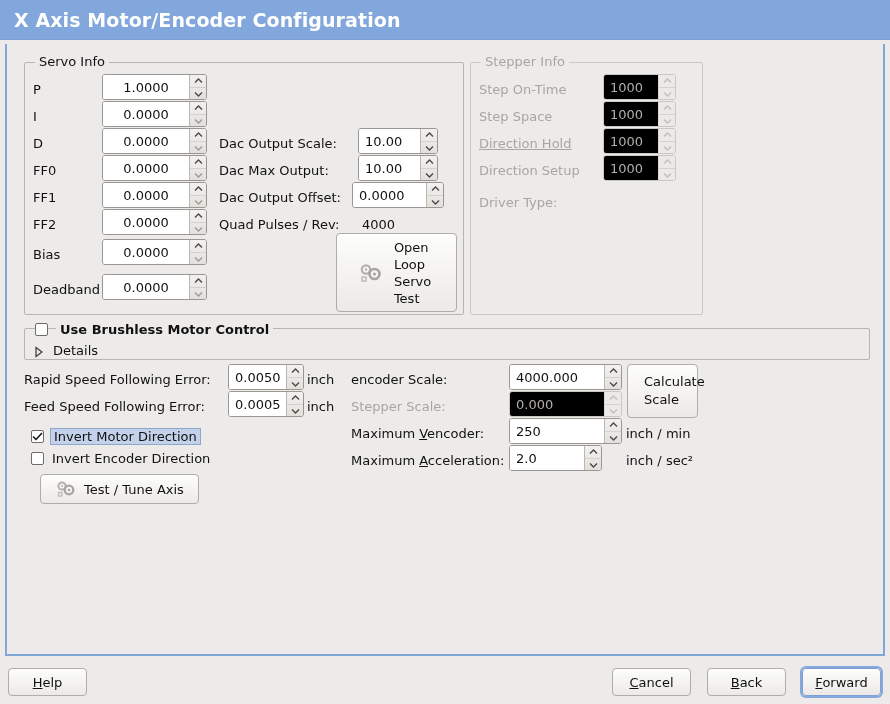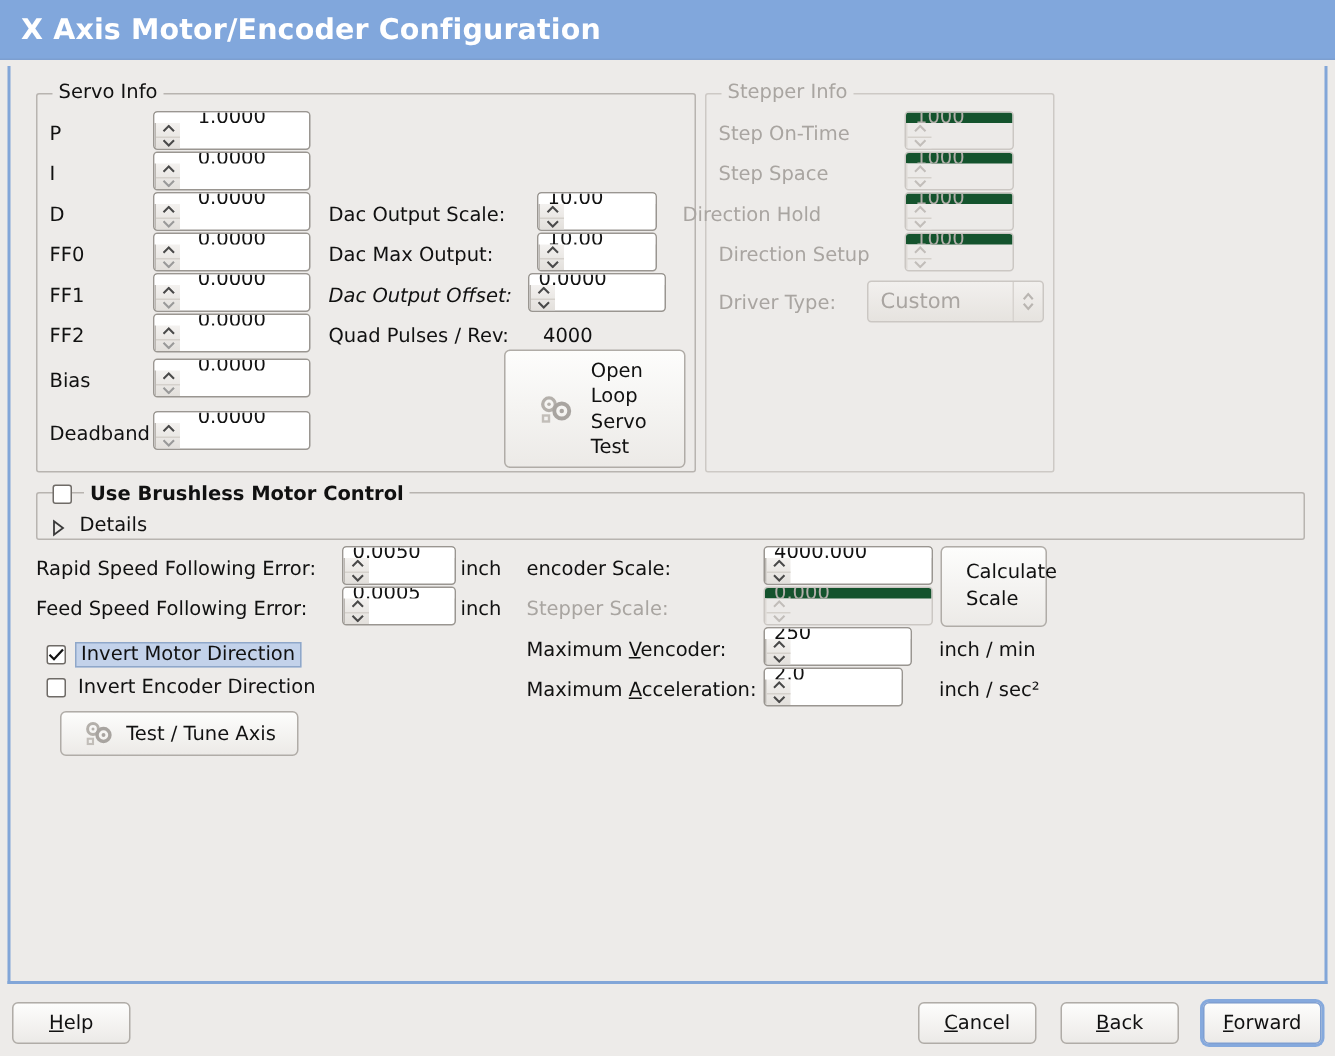--- a/index.html
+++ b/index.html
@@ -68,21 +68,20 @@
   
   .spin {
     position: absolute;
     display: flex;
     height: 26px;
     background: #ffffff;
     border: 1px solid #9a9691;
     border-radius: 3px;
     overflow: hidden;
     box-shadow: inset 0 1px 0 #fff;
-    flex-direction: column;
   }
   .spin .val {
     flex: 1 1 auto;
     display: flex; align-items: center;
     padding: 0 6px;
     font-size: 13px;
     color: #111;
     background: #fff;
     overflow: hidden;
     white-space: nowrap;
@@ -97,21 +96,21 @@
     border-left: 1px solid #bbb7b2;
   }
   .spin .btns .ar {
     flex: 1 1 50%;
     display: flex; align-items: center; justify-content: center;
     line-height: 0;
   }
   .spin .btns .ar svg { display: block; }
   .spin .btns .ar.dn { border-top: 1px solid #d5d1cc; }
   .spin.disabled { background: #eceae8; border-color: #cbc7c3; }
-  .spin.disabled .val { color: #b3afab; background: #14532d; }
+  .spin.disabled .val { color: #b3afab; background: #000000; }
   .spin.disabled .btns { background: #eceae8; border-left-color: #ddd9d5; }
 
   
   .combo {
     position: absolute;
     display: flex; align-items: center;
     height: 28px;
     border: 1px solid #cbc7c3;
     border-radius: 3px;
     background: linear-gradient(#f2f0ee, #e6e3df);
@@ -337,21 +336,21 @@
       <span class="ar dn">
             <svg width="9" height="6" viewBox="0 0 9 6">
               <path d="M1 1.5 L4.5 5 L8 1.5" fill="none" stroke="#9a9a9a" stroke-width="1.4"></path>
             </svg>
           </span>
     </span>
   </div>
 
   <span class="lbl" style="left:212px; top:92px;">Dac Output Scale:</span>
   <span class="lbl" style="left:212px; top:119px;">Dac Max Output:</span>
-  <span class="lbl" style="left:212px; top:146px;font-style:italic;">Dac Output Offset:</span>
+  <span class="lbl" style="left:212px; top:146px;">Dac Output Offset:</span>
   <span class="lbl" style="left:212px; top:173px;">Quad Pulses / Rev:</span>
   <span class="lbl" style="left:355px; top:173px;">4000</span>
 
   <div class="spin left" style="left:351px; top:84px; width:80px;">
     <span class="val">10.00</span>
     <span class="btns">
       <span class="ar up">
             <svg width="9" height="6" viewBox="0 0 9 6">
               <path d="M1 4.5 L4.5 1 L8 4.5" fill="none" stroke="#4a4a4a" stroke-width="1.4"></path>
             </svg>
@@ -411,21 +410,21 @@
       <span>Test</span>
     </span>
   </div>
 
   <div class="groupframe" style="left:463px; top:18px; width:233px; height:253px; border-color:#cdc9c5;">
     <span class="group-legend disabled">Stepper Info</span>
   </div>
 
   <span class="lbl disabled" style="left:472px; top:38px;">Step On-Time</span>
   <span class="lbl disabled" style="left:472px; top:65px;">Step Space</span>
-  <span class="lbl disabled" style="left:448px; top:92px;">Direction Hold</span>
+  <span class="lbl disabled" style="left:472px; top:92px;text-decoration:underline;">Direction Hold</span>
   <span class="lbl disabled" style="left:472px; top:119px;">Direction Setup</span>
   <span class="lbl disabled" style="left:472px; top:151px;">Driver Type:</span>
 
   <div class="spin left disabled" style="left:596px; top:30px; width:73px;">
     <span class="val">1000</span>
     <span class="btns">
       <span class="ar up">
             <svg width="9" height="6" viewBox="0 0 9 6">
               <path d="M1 4.5 L4.5 1 L8 4.5" fill="none" stroke="#c2beba" stroke-width="1.4"></path>
             </svg>
@@ -476,29 +475,20 @@
             </svg>
           </span>
       <span class="ar dn">
             <svg width="9" height="6" viewBox="0 0 9 6">
               <path d="M1 1.5 L4.5 5 L8 1.5" fill="none" stroke="#c2beba" stroke-width="1.4"></path>
             </svg>
           </span>
     </span>
   </div>
 
-  <div class="combo" style="left:571px; top:143px; width:118px;">
-    <span class="ctext">Custom</span>
-    <span class="cbtn">
-      <svg width="9" height="14" viewBox="0 0 9 14">
-        <path d="M1.5 5.5 L4.5 2 L7.5 5.5" fill="none" stroke="#b9b5b1" stroke-width="1.4"></path>
-        <path d="M1.5 8.5 L4.5 12 L7.5 8.5" fill="none" stroke="#b9b5b1" stroke-width="1.4"></path>
-      </svg>
-    </span>
-  </div>
 
   <div class="groupframe" style="left:17px; top:284px; width:846px; height:32px;"></div>
 
   <div class="cbrow" style="left:28px; top:278px;">
     <span class="cbbox"></span>
     <span class="cblabel bold" style="background:#edebe9; padding:0 4px;">Use Brushless Motor Control</span>
   </div>
 
   <div class="expander" style="left:27px; top:299px;">
     <span style="line-height:0;">
@@ -605,21 +595,21 @@
           </span>
     </span>
   </div>
 
   <div class="btn btn-calc" style="left:620px; top:320px; width:71px; height:54px;padding-left:16px;">
     <span>Calculate</span>
     <span>Scale</span>
   </div>
 
   <span class="lbl" style="left:344px; top:382px;"><span>Maximum </span><u class="mn">V</u><span>encoder:</span></span>
-  <div class="spin left" style="left:502px; top:374px; width:99px;">
+  <div class="spin left" style="left:502px; top:374px; width:113px;">
     <span class="val">250</span>
     <span class="btns">
       <span class="ar up">
             <svg width="9" height="6" viewBox="0 0 9 6">
               <path d="M1 4.5 L4.5 1 L8 4.5" fill="none" stroke="#4a4a4a" stroke-width="1.4"></path>
             </svg>
           </span>
       <span class="ar dn">
             <svg width="9" height="6" viewBox="0 0 9 6">
               <path d="M1 1.5 L4.5 5 L8 1.5" fill="none" stroke="#4a4a4a" stroke-width="1.4"></path>

